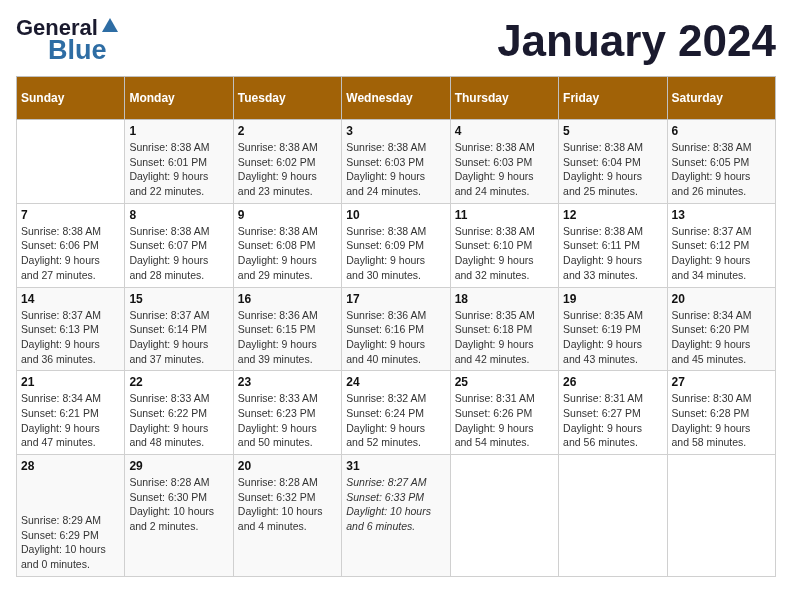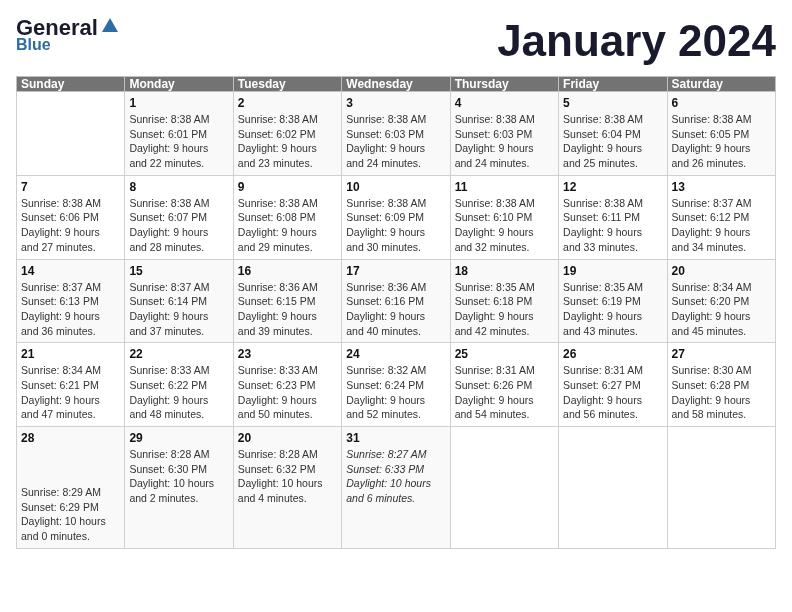--- a/index.html
+++ b/index.html
@@ -38,23 +38,23 @@
     .location-title {
       font-size: 16px;
       color: #333;
     }
     table {
       width: 100%;
       border-collapse: collapse;
       font-size: 11px;
     }
     thead tr th {
-      background: #737373;
+      background: #a16207;
       color: #fff;
-      padding: 0 4px;
+      padding: 14px 4px;
       text-align: left;
       font-size: 12px;
       font-weight: bold;
       border: 1px solid #c0c0c0;
     }
     tbody tr td {
       border: 1px solid #d0d0d0;
       vertical-align: top;
       padding: 4px 4px;
       height: 80px;
@@ -83,21 +83,21 @@
 <body>
 
 <div class="header-area">
   <div class="logo">
     <div style="display:flex; align-items:center;justify-content:space-between;">
       <span class="logo-text">General</span>
       <svg width="20" height="20" viewBox="0 0 20 20" style="margin-left:2px; margin-top:-4px;">
         <polygon points="10,2 18,16 2,16" fill="#2e6da4"></polygon>
       </svg>
     </div>
-    <span class="logo-text blue" style="color:#2e6da4; font-size:16px; margin-top:-4px;">Blue</span>
+    <span class="logo-text blue" style="color:#2e6da4; font-size:27px; margin-top:-4px;margin-left:32px;">Blue</span>
   </div>
   <div class="title-area">
     <div class="month-title">January 2024</div>
   </div>
 </div>
 
 <table>
   <thead>
     <tr>
     <th>Sunday</th>

